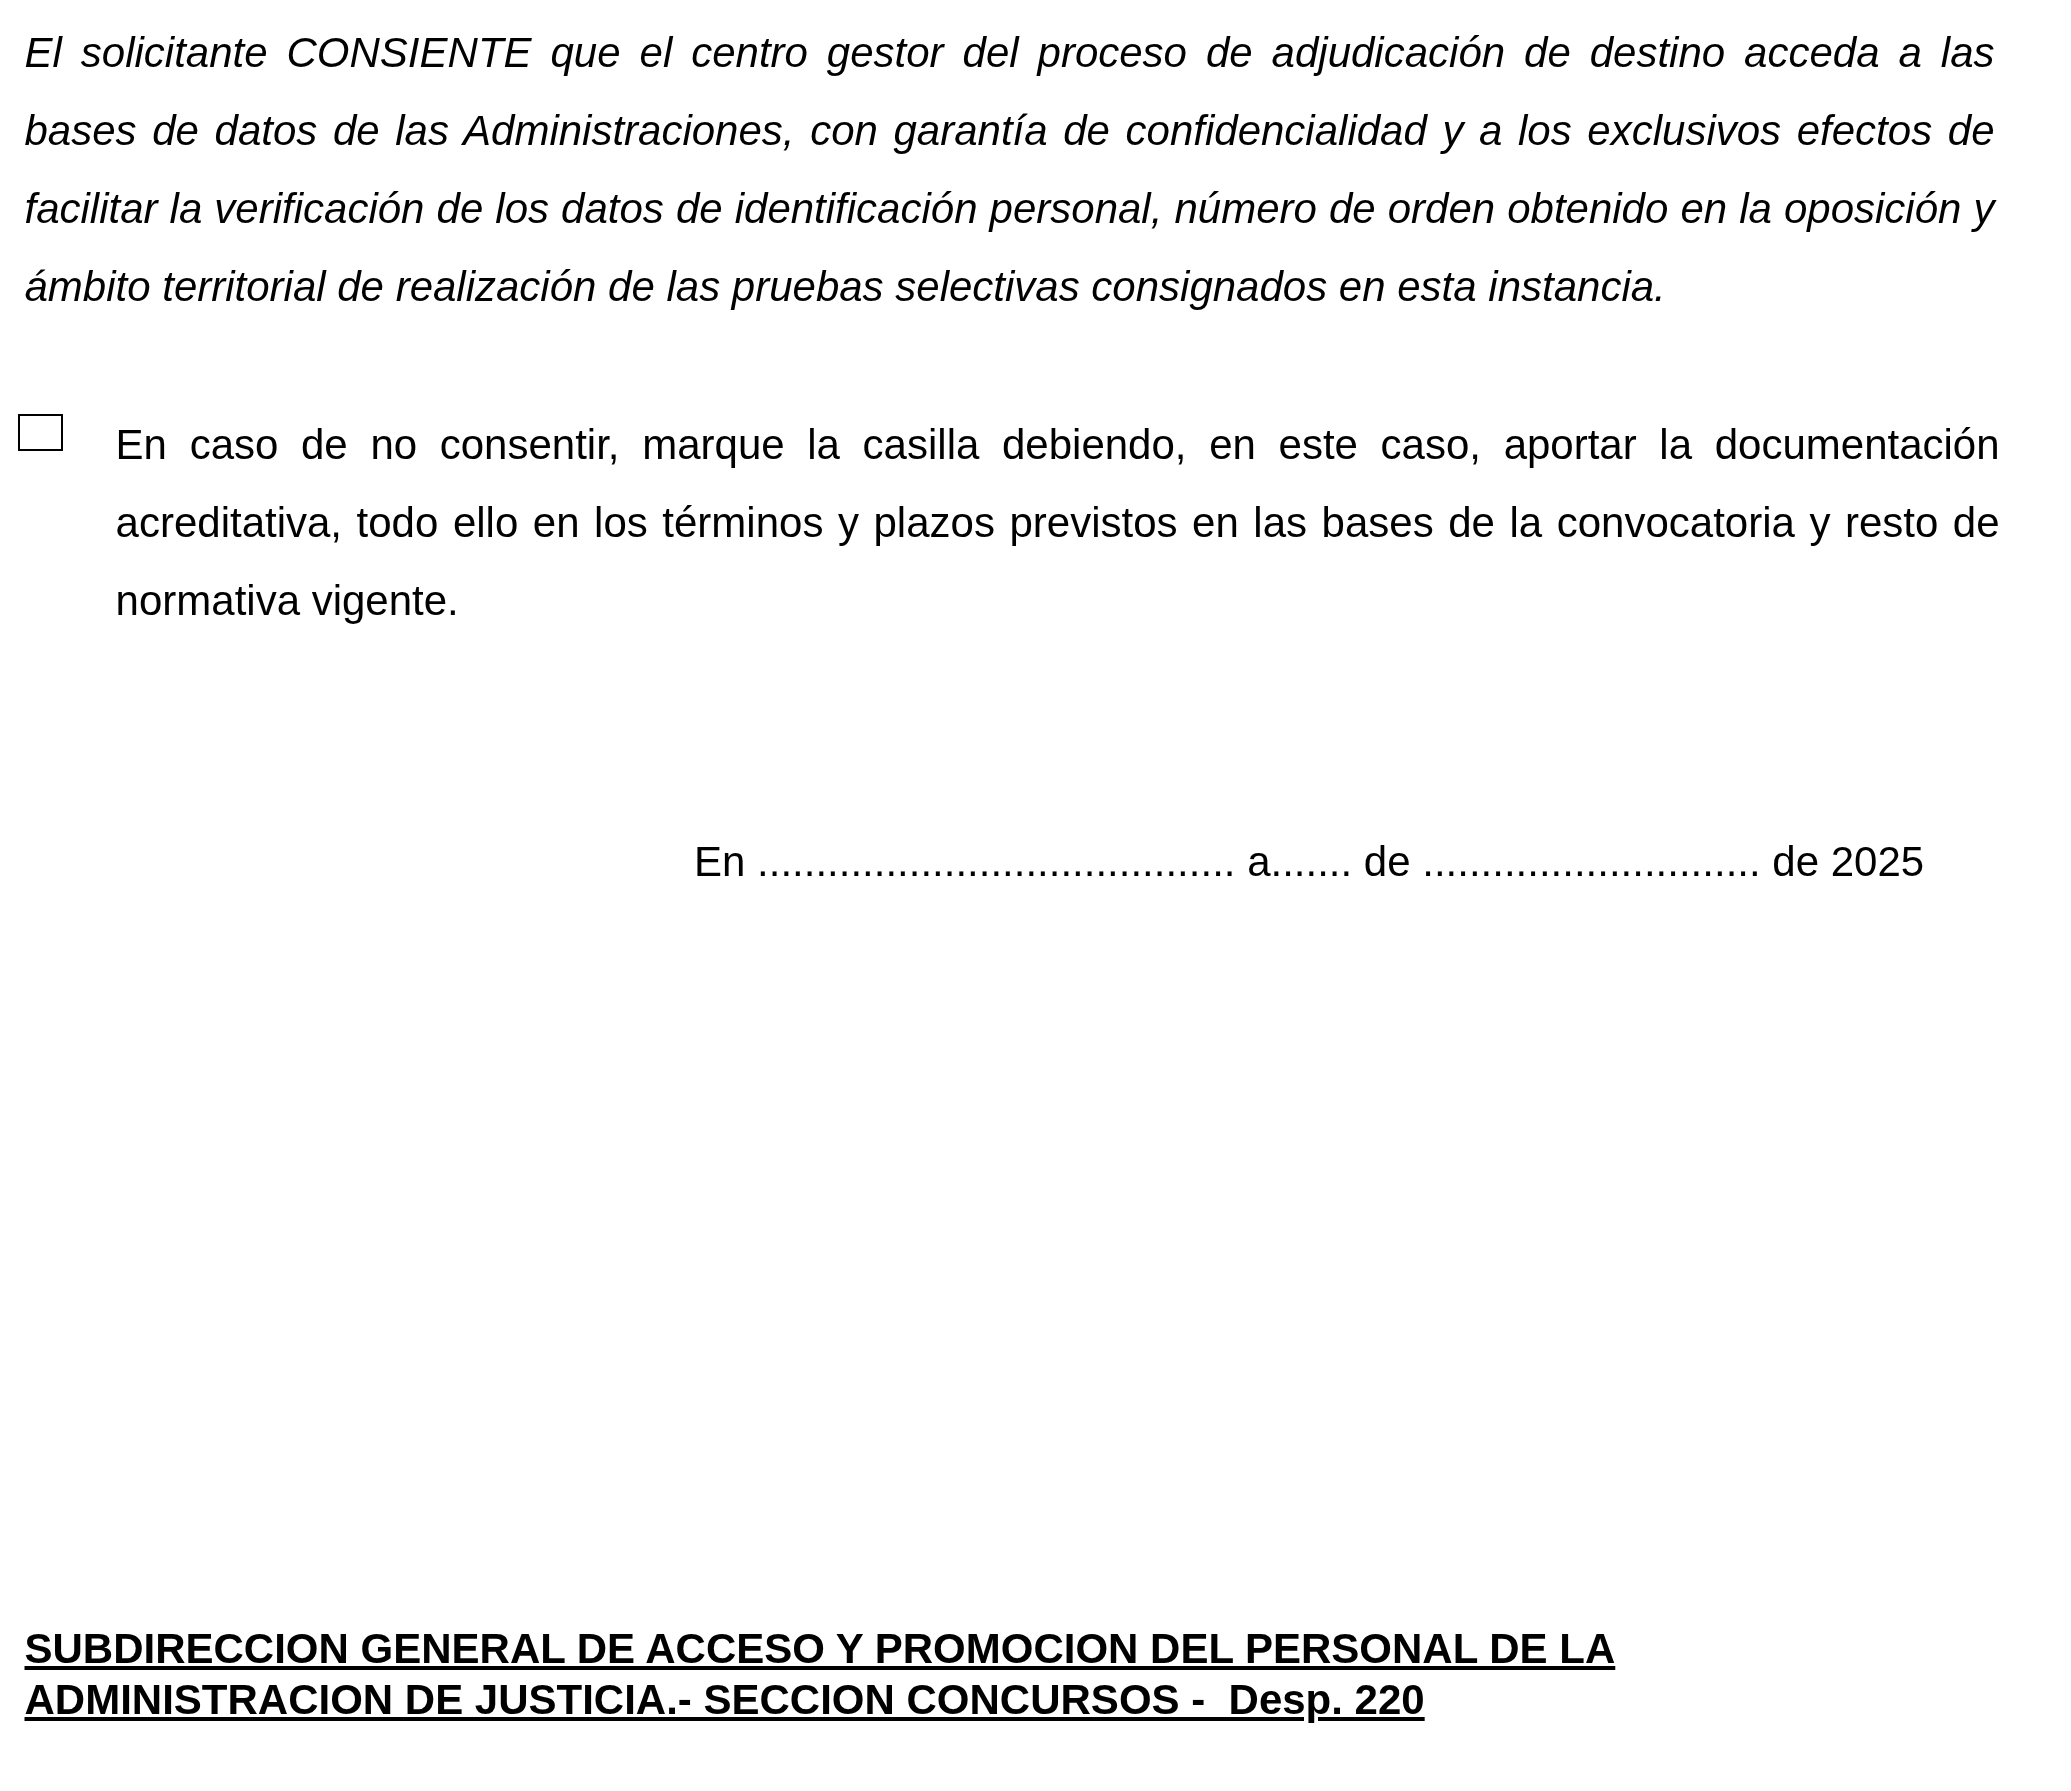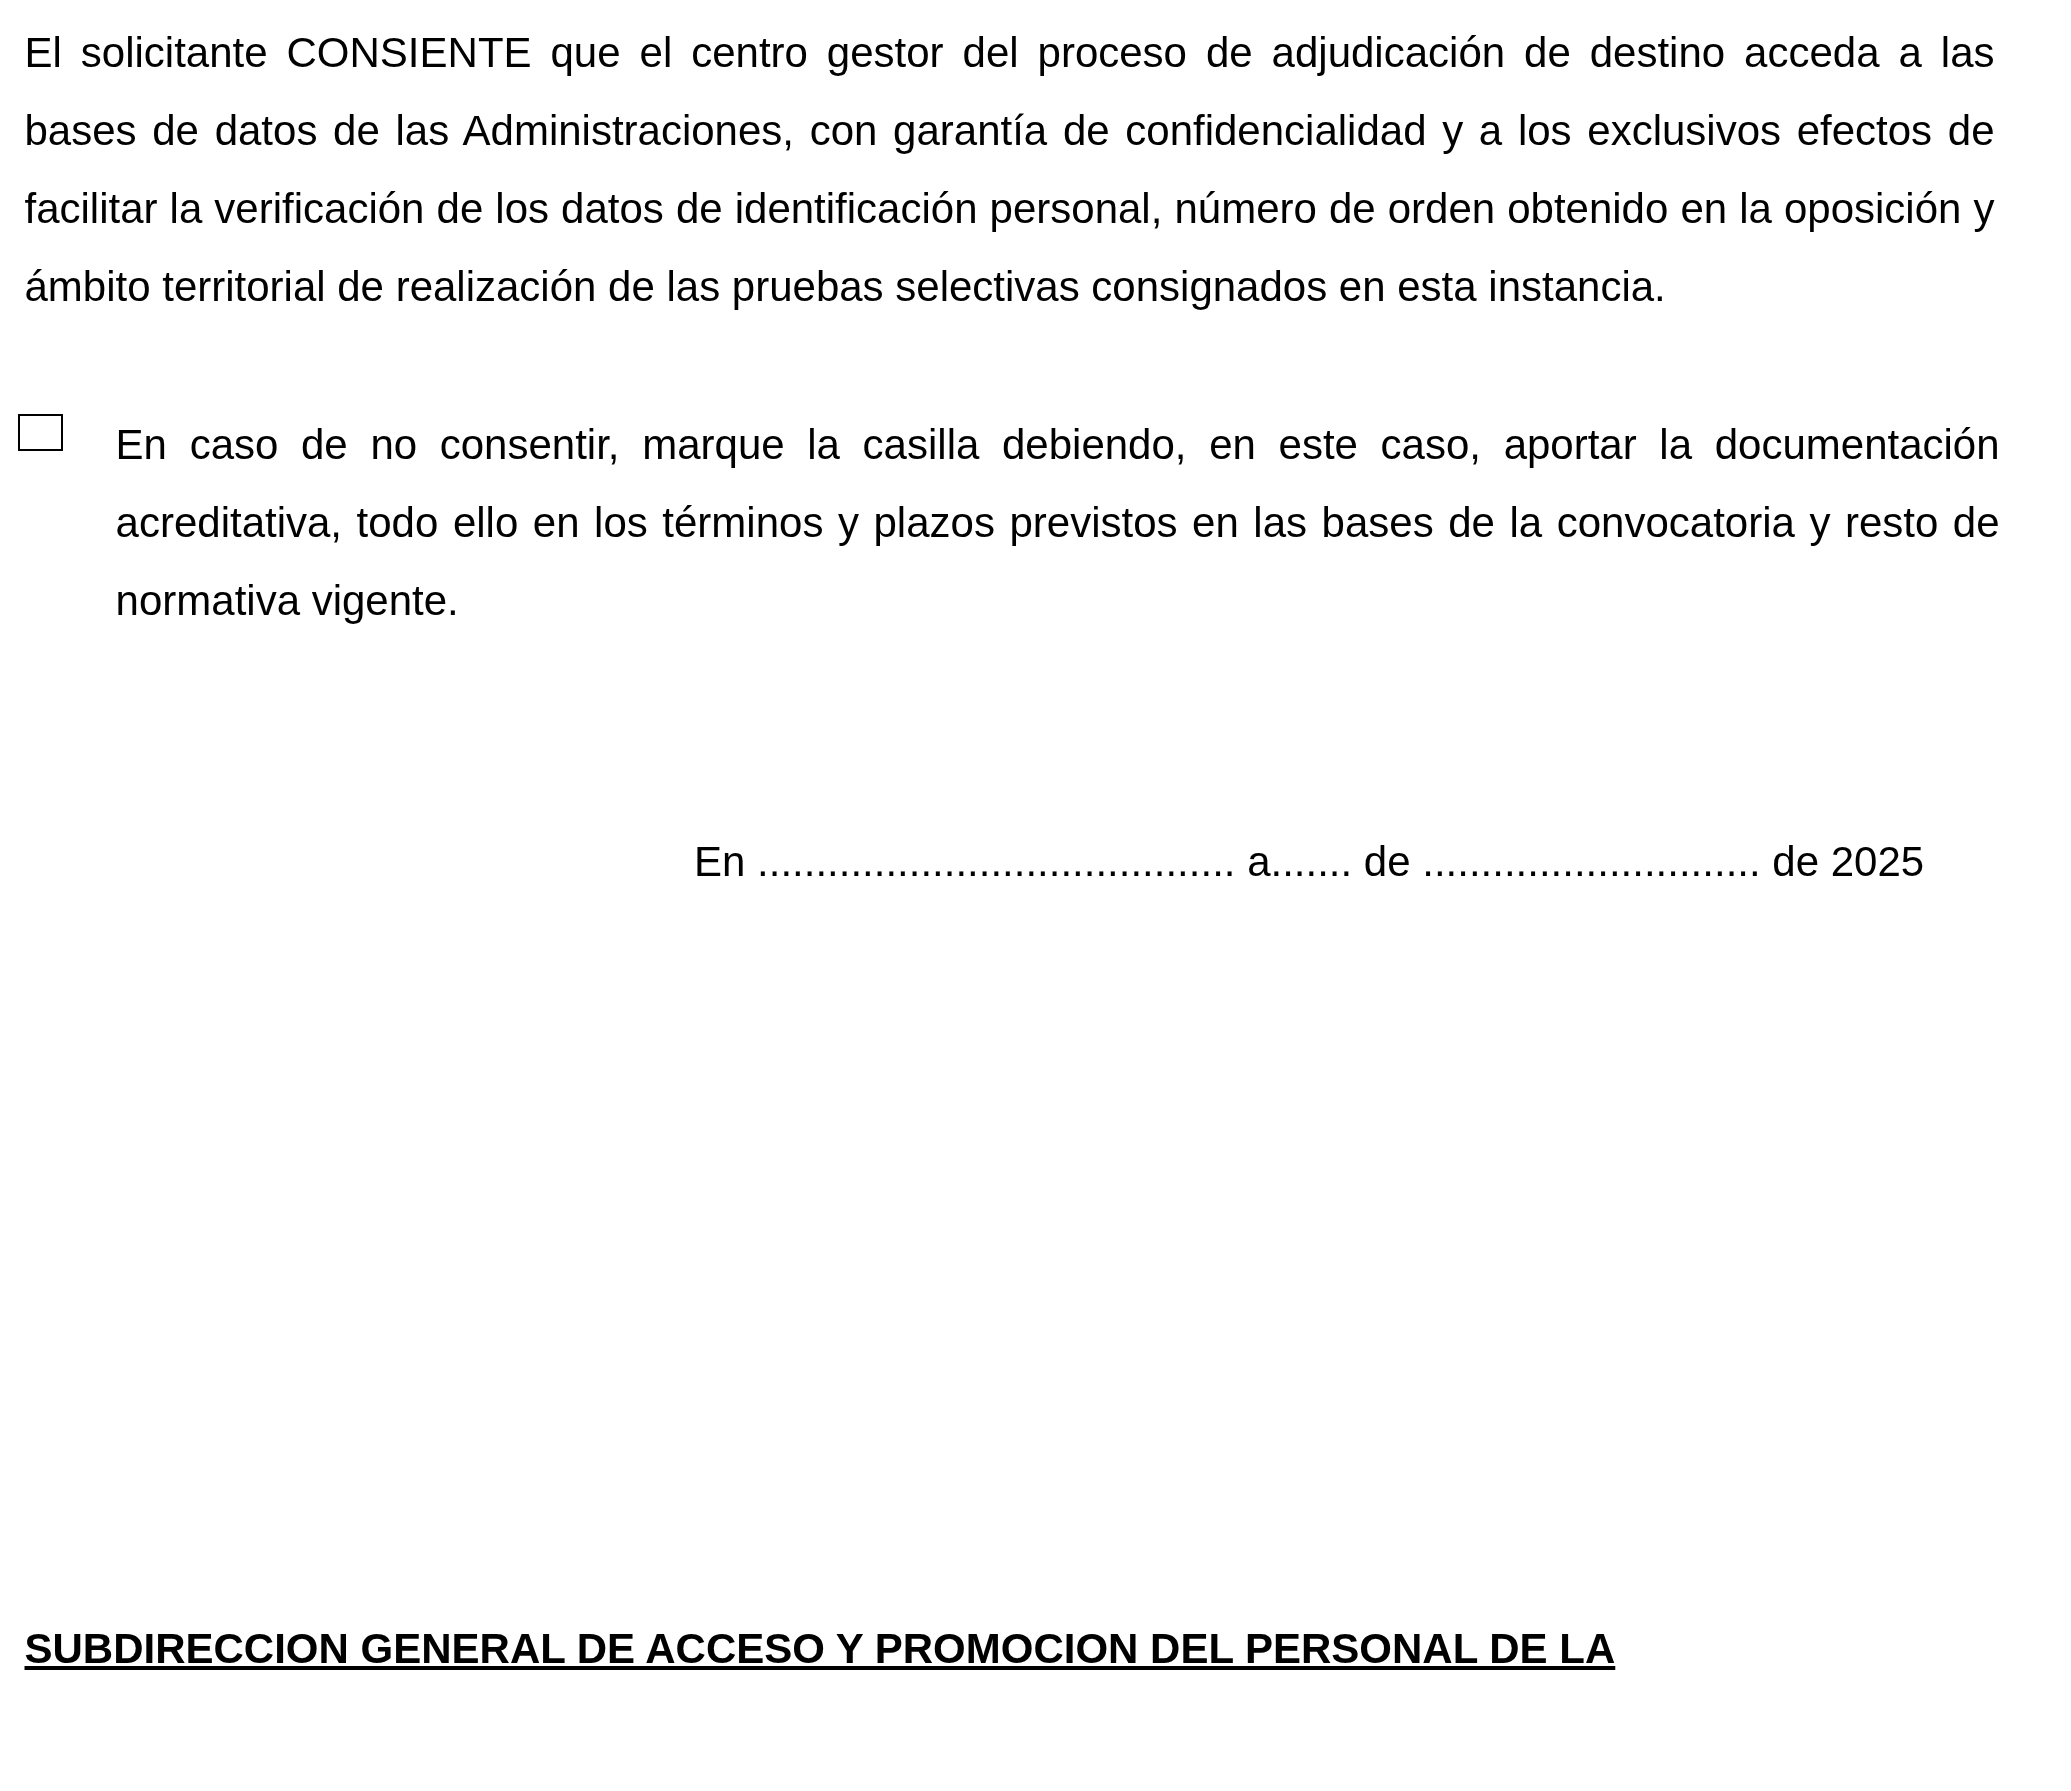--- a/index.html
+++ b/index.html
@@ -2,21 +2,21 @@
 <html><head>
 <meta charset="utf-8">
 <style>
   html, body { margin: 0; padding: 0; background: #ffffff; }
   body {
     width: 2071px; height: 1792px; position: relative; overflow: hidden;
     font-family: "Liberation Sans", sans-serif; color: #000000;
   }
   .para {
     position: absolute; left: 24.5px; top: 13.7px; width: 1970px;
-    font-size: 42px; line-height: 78px; text-align: justify; margin: 0;
+    font-size: 42px; line-height: 78px; text-align: justify; margin: 0; font-style: italic;
   }
   .checkrow { position: absolute; left: 17.6px; top: 402px; width: 1980px; }
   .checkbox {
     position: absolute; left: 0; top: 11.8px; width: 45px; height: 37px;
     border: 2.9px solid #000; box-sizing: border-box; background: #fff; cursor: pointer;
   }
   .checktext {
     position: absolute; left: 94px; top: 0; width: 1884px;
     font-size: 42px; line-height: 78px; text-align: justify; margin: 4px;
   }
@@ -37,14 +37,15 @@
 
 <div class="checkrow">
   <div class="checkbox"></div>
   <p class="checktext">En caso de no consentir, marque la casilla debiendo, en este caso, aportar la documentación acreditativa, todo ello en los términos y plazos previstos en las bases de la convocatoria y resto de normativa vigente.</p>
 </div>
 
 <div class="dateline">En ......................................... a....... de ............................. de 2025</div>
 
 <div class="footer">
   <div>SUBDIRECCION GENERAL DE ACCESO Y PROMOCION DEL PERSONAL DE LA</div>
+  <div>ADMINISTRACION DE JUSTICIA.- SECCION CONCURSOS -  Desp. 220</div>
 </div>
 
 
 </body></html>

